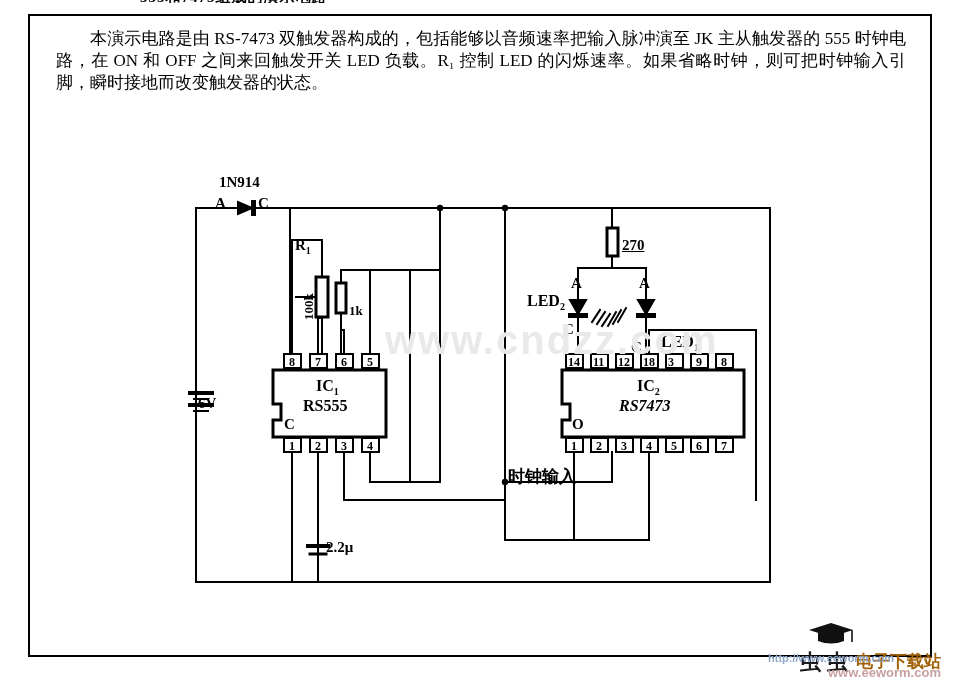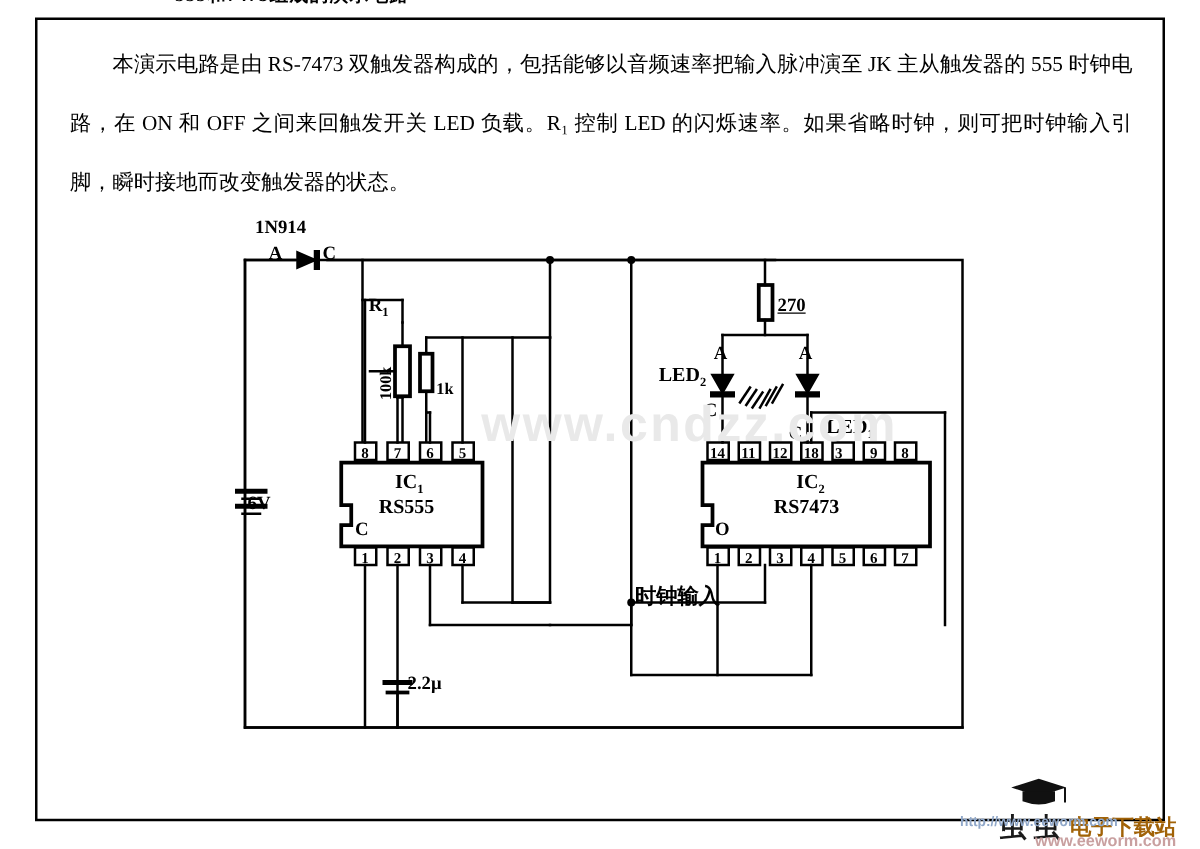--- a/index.html
+++ b/index.html
@@ -45,21 +45,21 @@
     color: #000;
   }
 
   
   #body-text {
     position: absolute;
     left: 56px;
     top: 28px;
     width: 850px;
     font-size: 17px;
-    line-height: 47px;
+    line-height: 22px;
     text-align: justify;
     text-indent: 2em;
     font-family: "Liberation Serif", "DejaVu Serif", serif;
     color: #000;
   }
 
   
   #schematic {
     position: absolute;
     left: 0;
@@ -320,21 +320,21 @@
     <line x1="612" y1="452" x2="612" y2="482"></line>
     <circle cx="505" cy="482" r="3.2" fill="#000" stroke="none"></circle>
 
     <line x1="196" y1="582" x2="770" y2="582"></line>
 
     <line x1="318" y1="554" x2="318" y2="582"></line>
 
   </g>
 </svg>
 
-<div class="lbl lbl-md" style="left:204px; top:175px;text-align:right;">1N914</div>
+<div class="lbl lbl-md" style="left:219px; top:175px;text-align:right;">1N914</div>
 <div class="lbl lbl-md" style="left:215px; top:196px;">A</div>
 <div class="lbl lbl-md" style="left:258px; top:196px;">C</div>
 
 <div class="lbl lbl-md" style="left:166px; top:396px;margin-left:32px;">6V</div>
 
 <div class="lbl lbl-md" style="left:295px; top:238px;"><span>R</span><span class="sub">1</span></div>
 <div class="lbl lbl-sm lbl-rot" style="left:302px; top:320px;">100k</div>
 <div class="lbl lbl-sm" style="left:349px; top:304px;">1k</div>
 
 <div class="lbl lbl-md" style="left:622px; top:238px;text-decoration:underline;">270</div>
@@ -345,21 +345,21 @@
 <div class="lbl lbl-md" style="left:563px; top:322px;">C</div>
 <div class="lbl lbl-md" style="left:631px; top:340px;">C</div>
 <div class="lbl lbl-lg" style="left:527px; top:293px;"><span>LED</span><span class="sub">2</span></div>
 <div class="lbl lbl-lg" style="left:661px; top:293px;margin-top:41px;"><span>LED</span><span class="sub">1</span></div>
 
 <div class="lbl lbl-lg" style="left:316px; top:378px;"><span>IC</span><span class="sub">1</span></div>
 <div class="lbl lbl-lg" style="left:303px; top:398px;">RS555</div>
 <div class="lbl lbl-md" style="left:284px; top:417px;">C</div>
 
 <div class="lbl lbl-lg" style="left:637px; top:378px;"><span>IC</span><span class="sub">2</span></div>
-<div class="lbl lbl-lg" style="left:619px; top:398px;">RS7473</div>
+<div class="lbl lbl-lg" style="left:619px; top:398px;font-style:italic;">RS7473</div>
 <div class="lbl lbl-md" style="left:572px; top:417px;">O</div>
 
 <div class="lbl lbl-pin" style="left:289px; top:356px;">8</div>
 <div class="lbl lbl-pin" style="left:315px; top:356px;">7</div>
 <div class="lbl lbl-pin" style="left:341px; top:356px;">6</div>
 <div class="lbl lbl-pin" style="left:367px; top:356px;">5</div>
 <div class="lbl lbl-pin" style="left:289px; top:440px;">1</div>
 <div class="lbl lbl-pin" style="left:315px; top:440px;">2</div>
 <div class="lbl lbl-pin" style="left:341px; top:440px;">3</div>
 <div class="lbl lbl-pin" style="left:367px; top:440px;">4</div>

